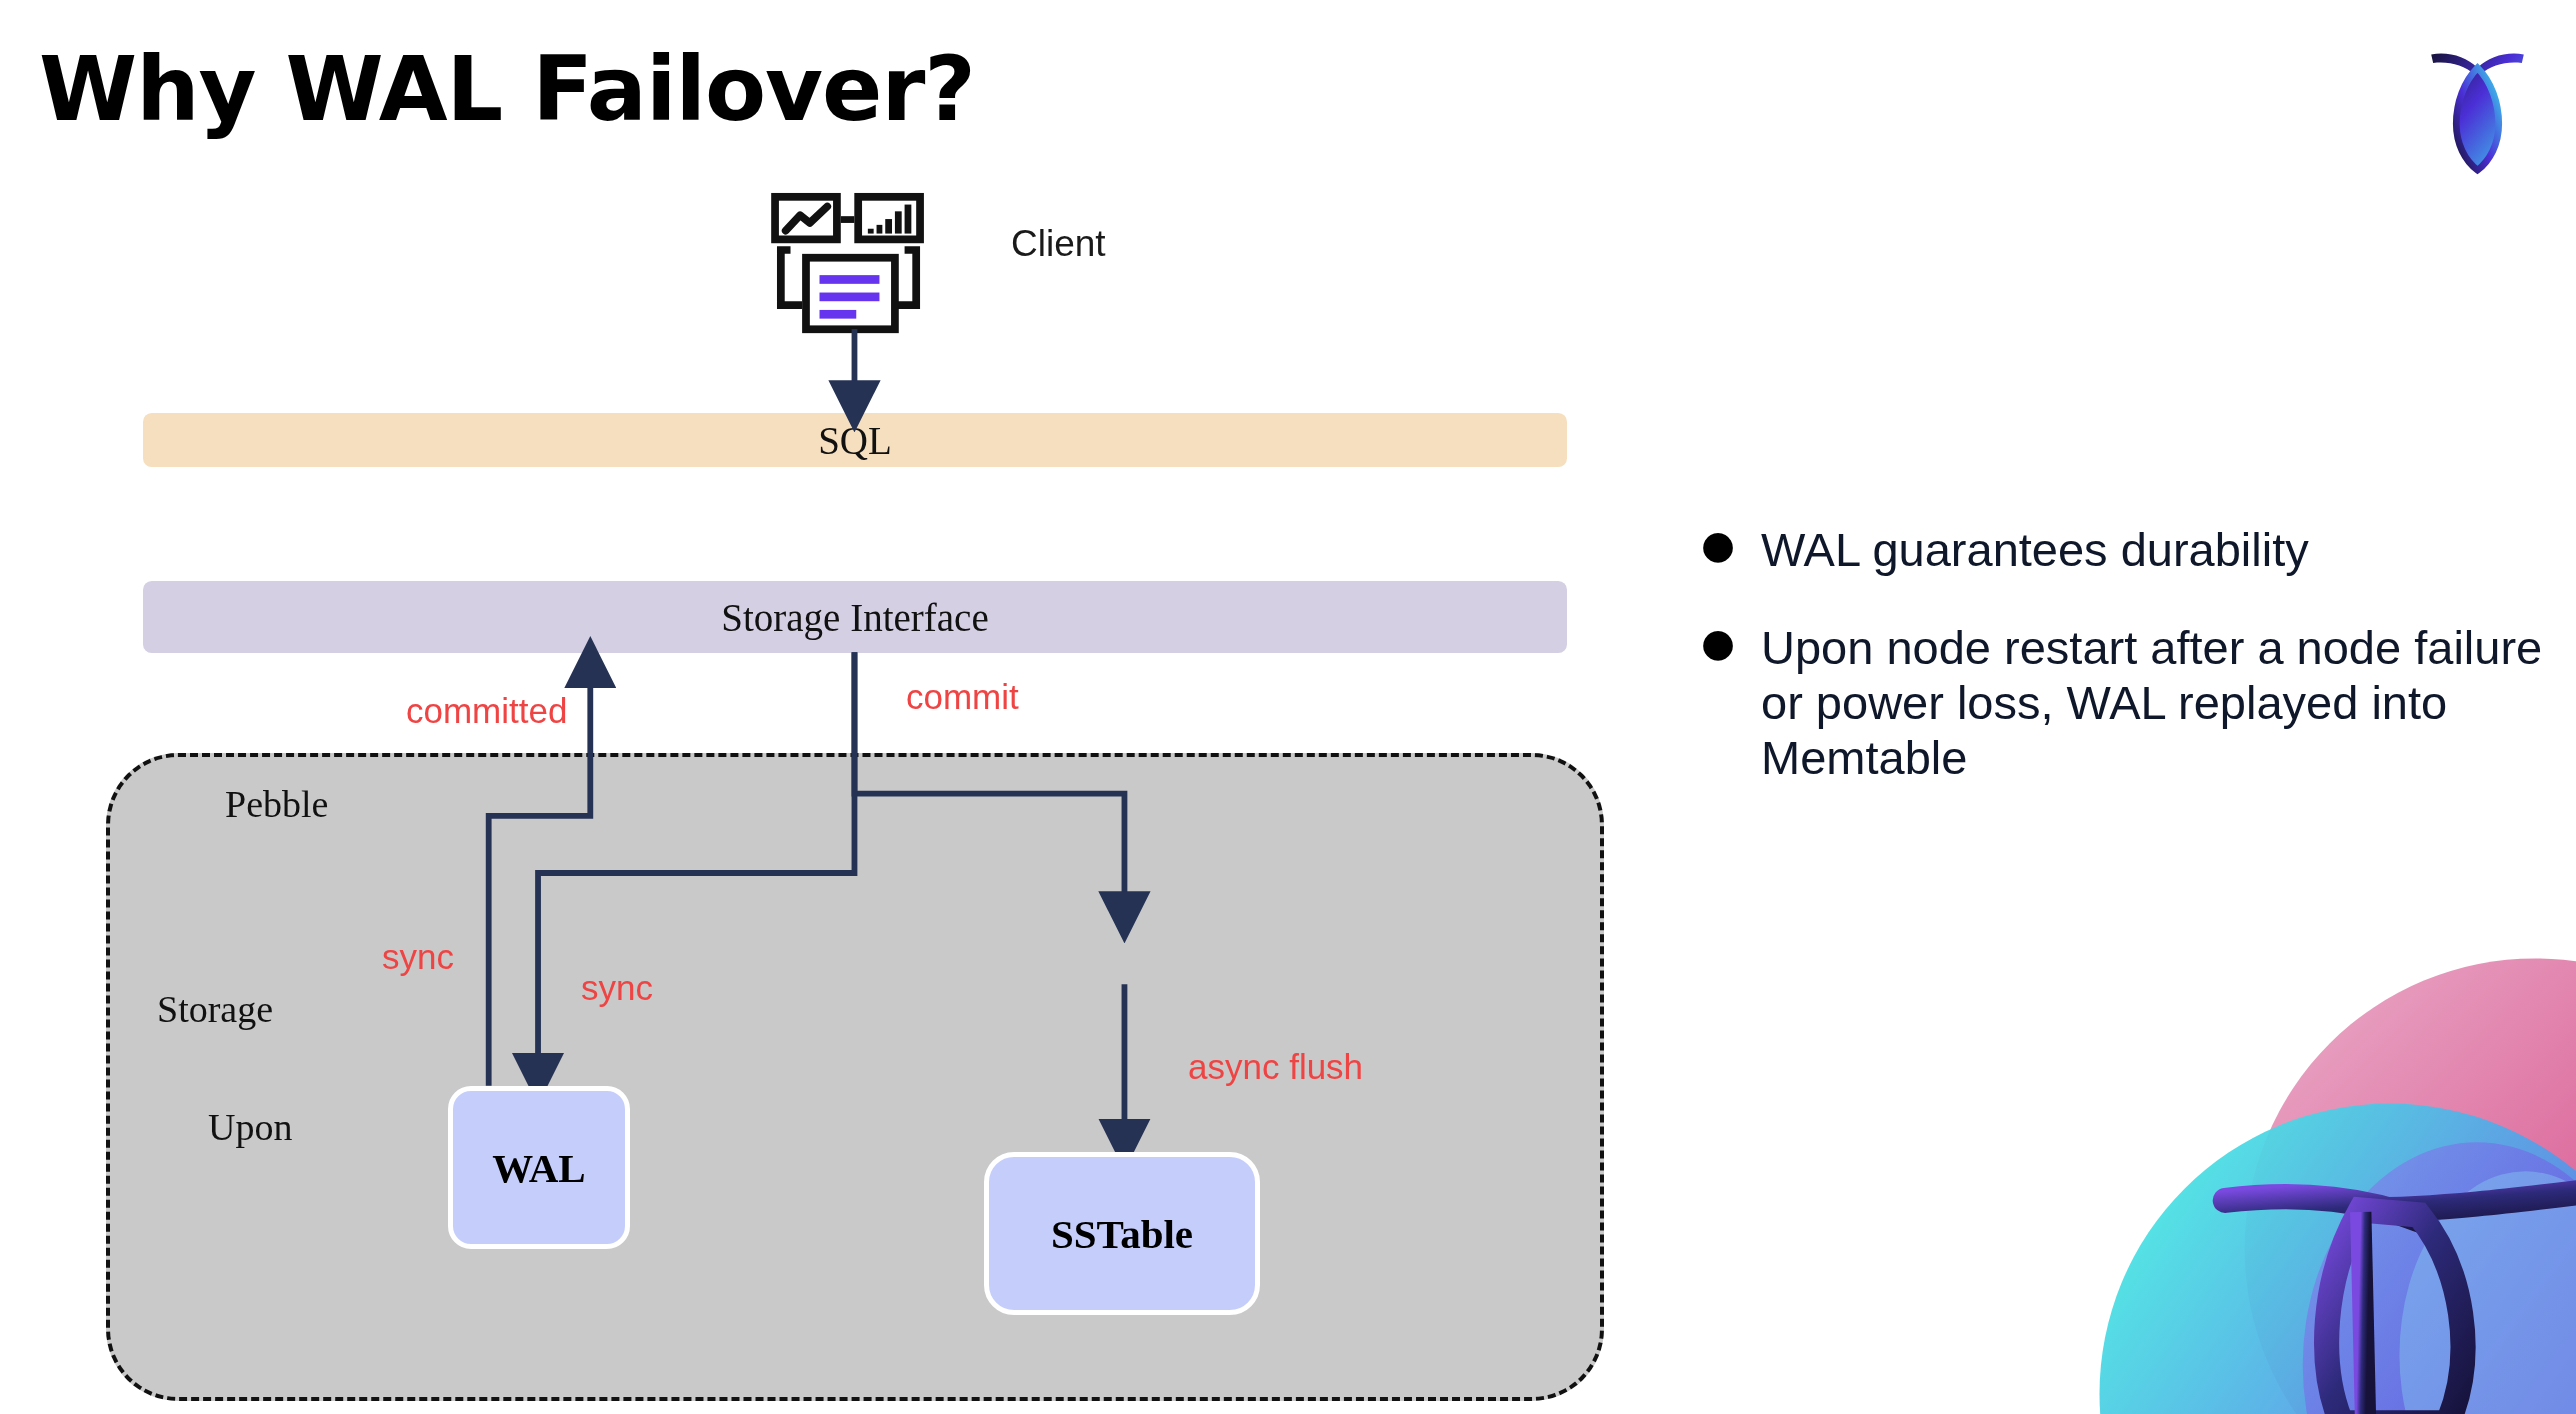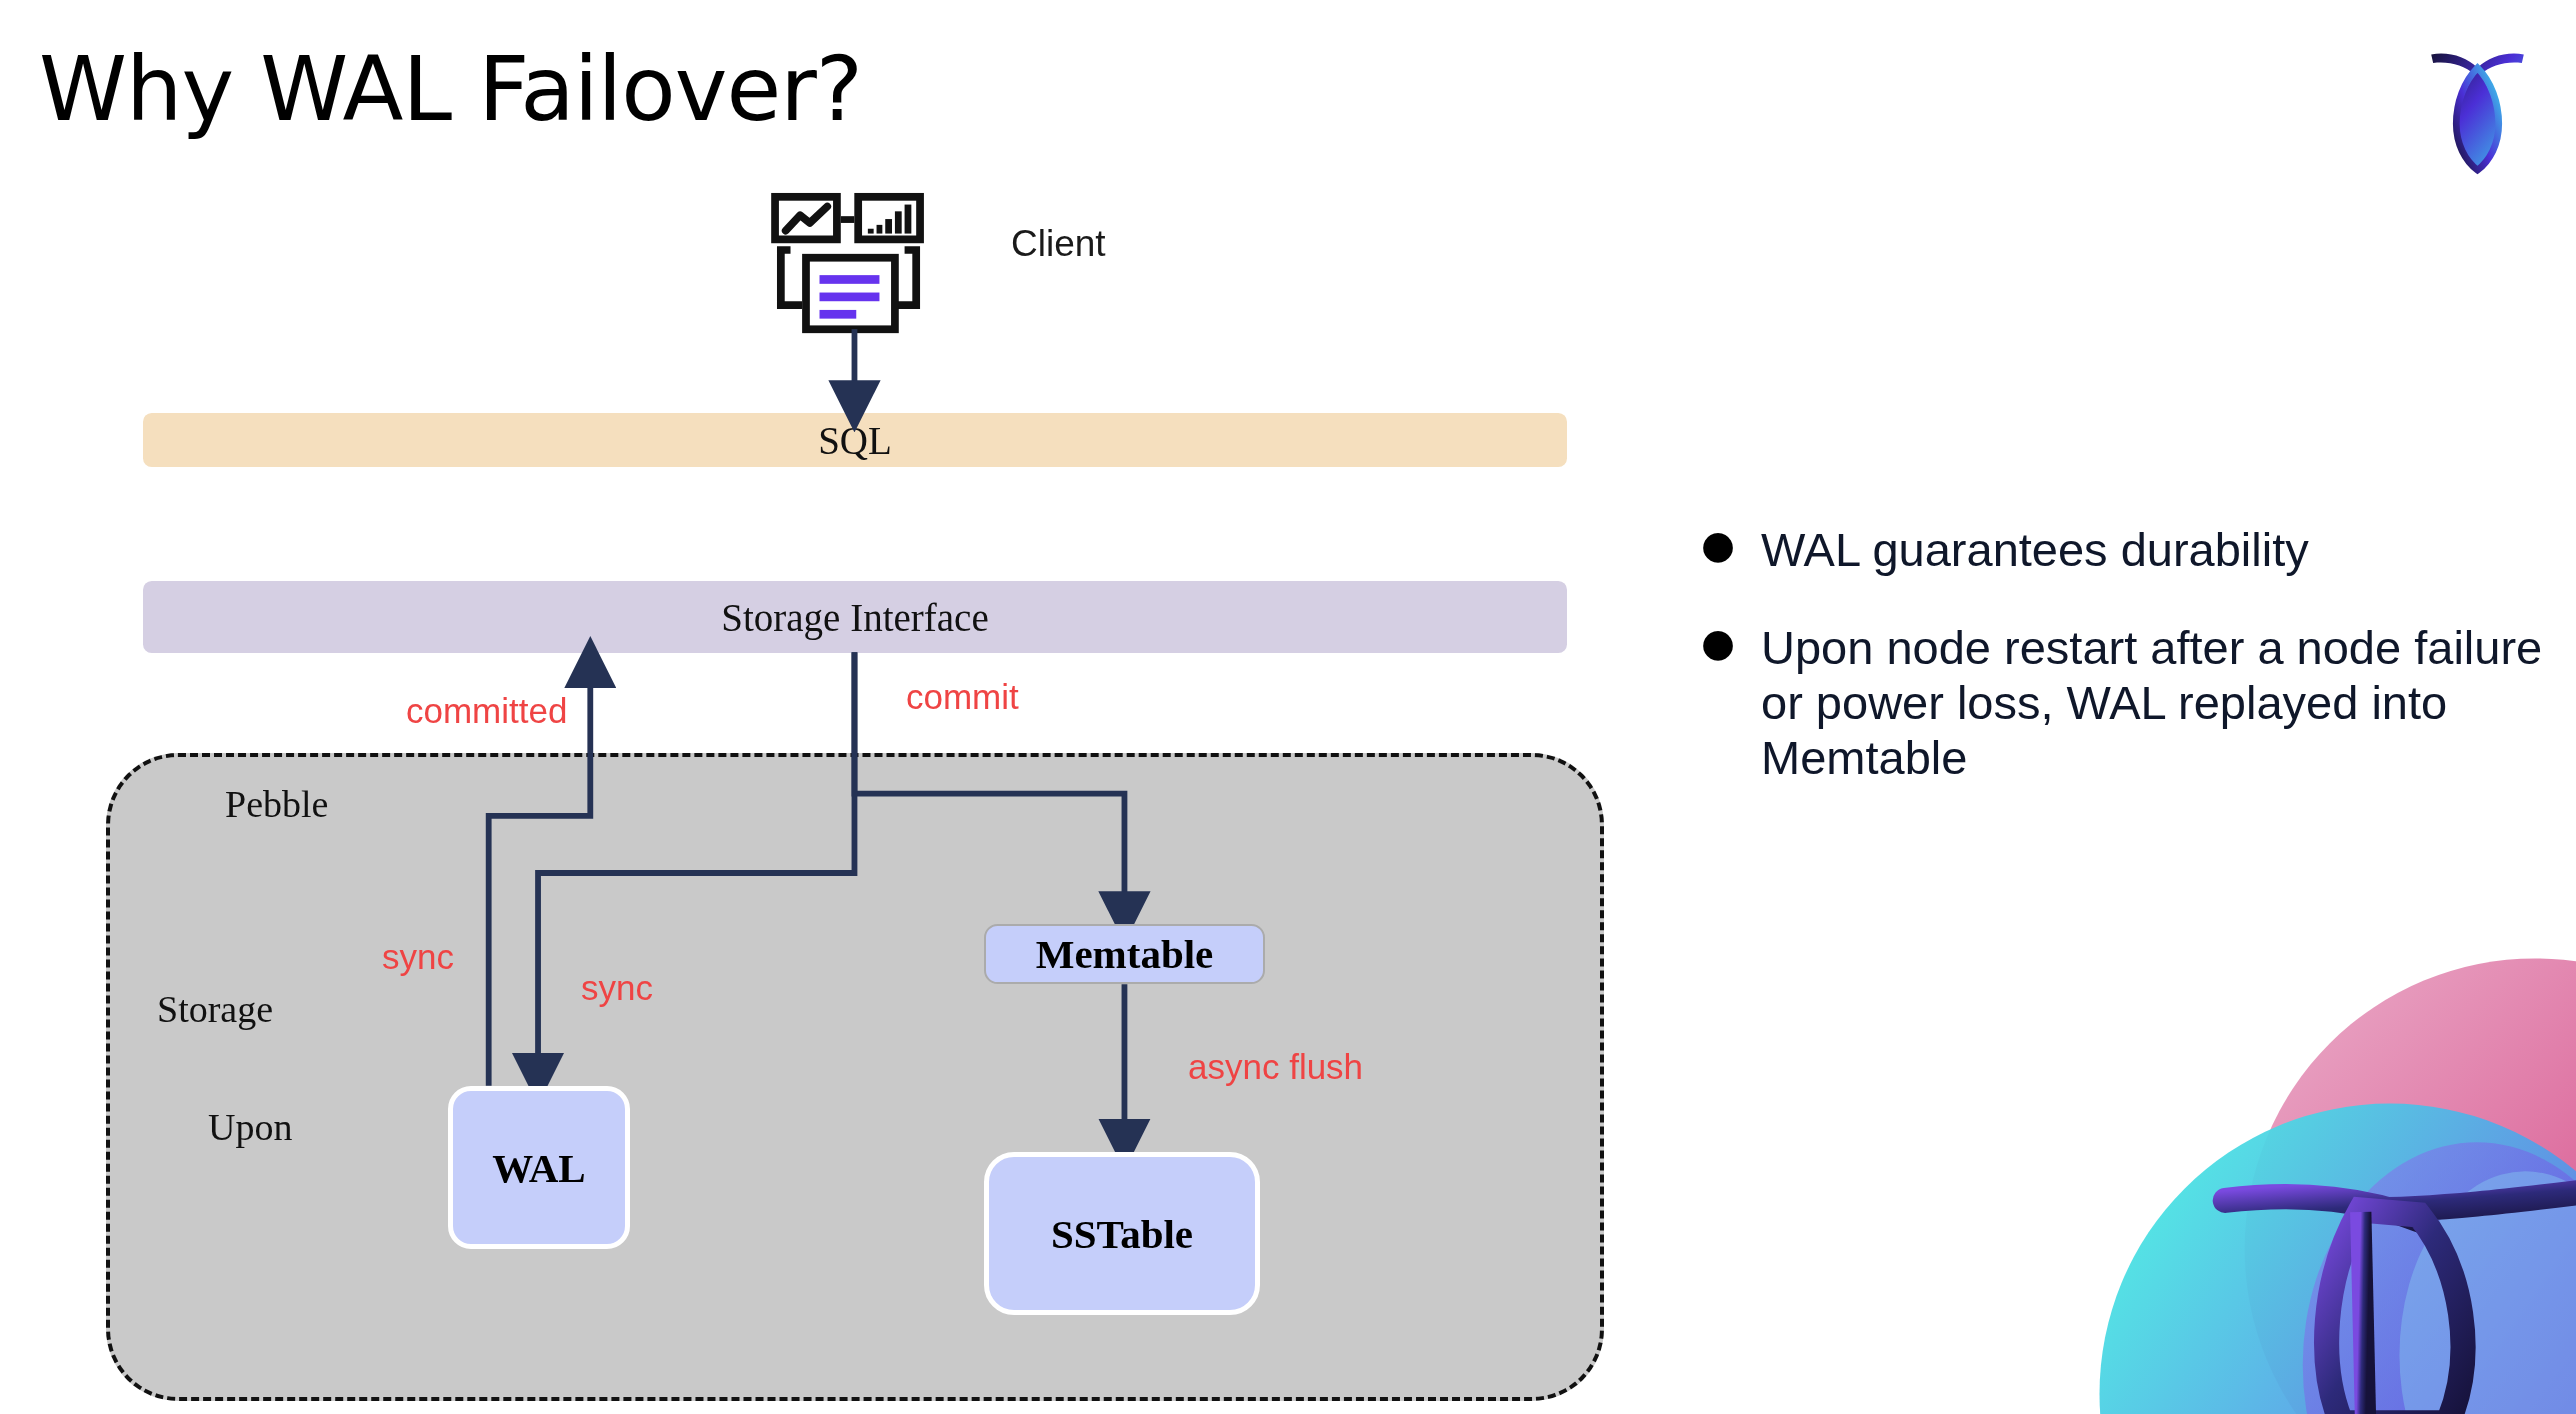--- a/index.html
+++ b/index.html
@@ -9,21 +9,21 @@
     font-family:"Liberation Sans", sans-serif;
     overflow:hidden;
     position:relative;
   }
   #slide{position:absolute;left:0;top:0;width:2576px;height:1415px;overflow:hidden;background:#fff;}
 
   
   #title{
     position:absolute;left:39px;top:37px;
     font-family:"DejaVu Sans", sans-serif;
-    font-weight:normal;
+    font-weight:bold;
     font-size:89px;
     letter-spacing:-1px;
     color:#000;
     white-space:nowrap;
   }
 
   
   #logo{position:absolute;left:2410px;top:35px;width:135px;height:140px;}
 
   
@@ -241,23 +241,20 @@
       <path d="M505,1122 L505,843 L610,843 L610,686" marker-end="url(#ah)"></path>
 
       <path d="M883,674 L883,820 L1162,820 L1162,946" marker-end="url(#ah)"></path>
 
       <path d="M883,674 L883,902 L556,902 L556,1113" marker-end="url(#ah)"></path>
 
       <path d="M1162,1017 L1162,1181" marker-end="url(#ah)"></path>
     </g>
   </svg>
 
-  <div class="node" id="node-memtable">
-    <span>Memtable</span>
-  </div>
   <div class="node" id="node-wal">
     <span>WAL</span>
   </div>
   <div class="node" id="node-sstable">
     <span>SSTable</span>
   </div>
 
   <div class="edge-label" id="lbl-committed">committed</div>
   <div class="edge-label" id="lbl-commit">commit</div>
   <div class="edge-label" id="lbl-sync-left">sync</div>

